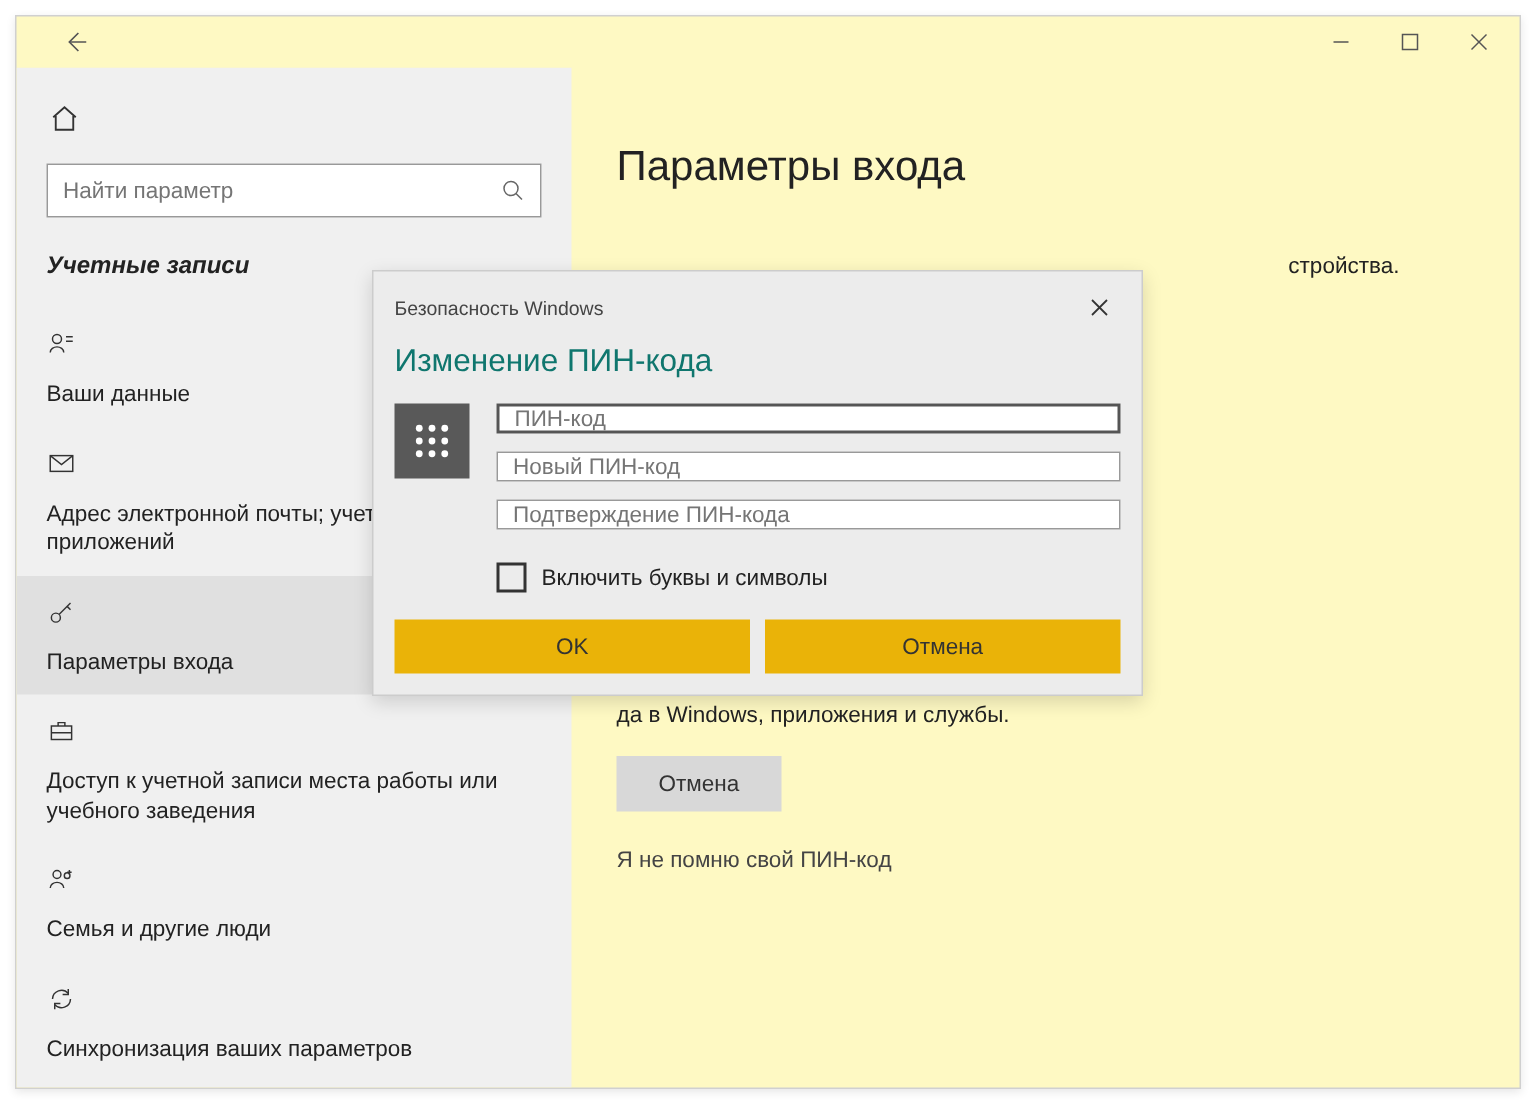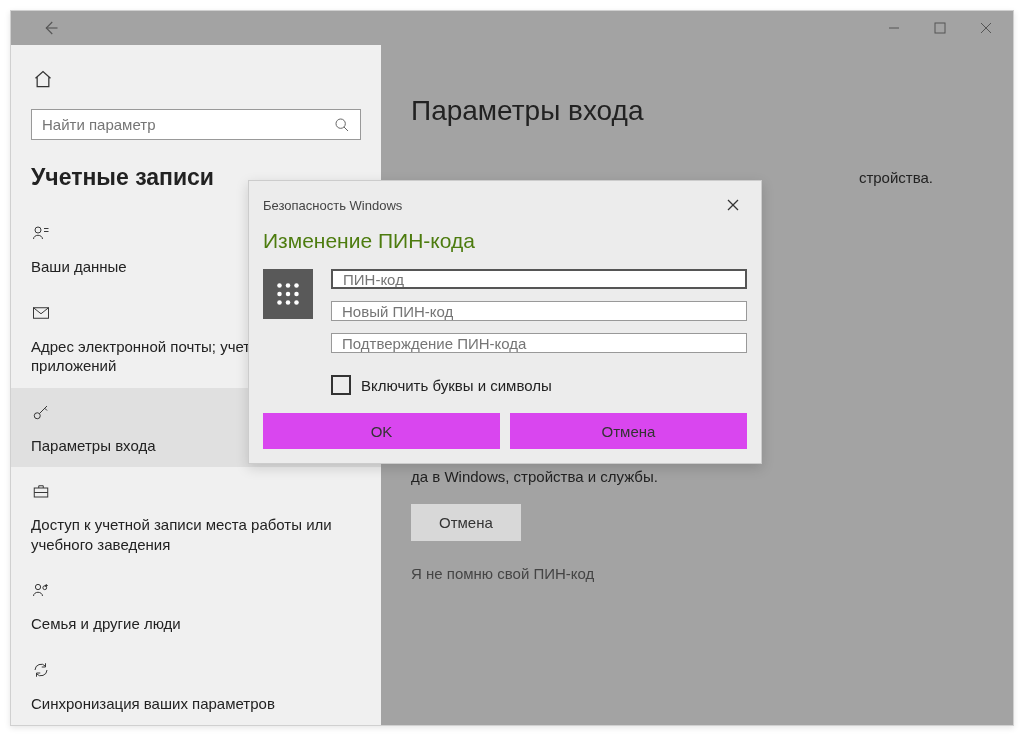--- a/index.html
+++ b/index.html
@@ -1,56 +1,56 @@
 <!DOCTYPE html>
 <html><head>
 <meta charset="utf-8">
 <style>
 * { box-sizing: border-box; margin: 0; padding: 0; }
 body { font-family: "Segoe UI", Arial, sans-serif; background: #fff; width: 1024px; height: 736px; overflow: hidden; position: relative; color: #222; }
-.window { position: absolute; left: 10px; top: 10px; right: 10px; bottom: 10px; border: 1px solid #d0d0d0; box-shadow: 0 2px 6px rgba(0,0,0,0.1); display: flex; flex-direction: column; background: #a3a3a3; }
+.window { position: absolute; left: 10px; top: 10px; right: 10px; bottom: 10px; border: 1px solid #d0d0d0; box-shadow: 0 2px 6px rgba(0,0,0,0.1); display: flex; flex-direction: column; background: #fef9c3; }
 .titlebar { height: 34px; display: flex; justify-content: space-between; align-items: center; padding: 0 4px; }
 .titlebar-left { display: flex; align-items: center; padding-left: 16px; }
 .titlebar-right { display: flex; }
 .title-btn { width: 46px; height: 32px; display: flex; align-items: center; justify-content: center; color: #555; font-size: 14px; }
 .back-btn { width: 38px; height: 32px; display: flex; align-items: center; justify-content: center; color: #555; }
 .content-area { flex: 1; display: flex; overflow: hidden; }
 .sidebar { width: 370px; background: #f0f0f0; padding: 24px 0 0 0; display: flex; flex-direction: column; }
 .home-icon { margin-left: 22px; margin-bottom: 20px; color: #333; }
 .search-box { margin: 0 20px 24px 20px; height: 36px; border: 1px solid #999; background: #fff; display: flex; align-items: center; padding: 0 10px; }
 .search-box input { flex: 1; border: none; outline: none; font-size: 15px; color: #555; background: transparent; }
 .search-icon { color: #666; }
-.sidebar-title { font-size: 23px; font-weight: 600; margin: 0 20px 18px 20px; }
+.sidebar-title { font-size: 16px; font-weight: 600; margin: 0 20px 18px 20px; font-style: italic; }
 .sidebar-items { display: flex; flex-direction: column; }
 .sb-item { display: flex; align-items: flex-start; padding: 12px 20px; gap: 14px; cursor: default; flex-direction: column; }
 .sb-item.active { background: #e0e0e0; }
 .sb-item .icon { width: 20px; height: 20px; display: flex; align-items: center; justify-content: center; color: #333; flex-shrink: 0; margin-top: 2px; }
 .sb-item .label { font-size: 15px; line-height: 1.3; }
 .main { flex: 1; padding: 50px 40px 0 30px; position: relative; }
 .page-title { font-size: 28px; font-weight: 400; margin-bottom: 24px; }
 .body-text { font-size: 15px; line-height: 1.5; margin-bottom: 16px; }
 .btn-row { display: flex; gap: 14px; margin: 12px 0 24px 0; }
 .btn { background: #d8d8d8; border: none; padding: 10px 28px; font-size: 15px; color: #333; cursor: pointer; }
 .btn.disabled { color: #999; }
 .link-text { font-size: 15px; color: #444; margin-top: 12px; }
 .dialog-backdrop { position: absolute; left: 248px; top: 180px; width: 514px; background: #ececec; border: 1px solid #ccc; box-shadow: 0 4px 12px rgba(0,0,0,0.15); z-index: 10; }
 .dialog-header { display: flex; justify-content: space-between; align-items: center; padding: 10px 14px 6px 14px; }
 .dialog-header-title { font-size: 13px; color: #444; }
 .dialog-close { width: 28px; height: 28px; display: flex; align-items: center; justify-content: center; color: #333; font-size: 14px; }
-.dialog-title { font-size: 21px; color: #4d7c0f; padding: 4px 14px 16px 14px; }
+.dialog-title { font-size: 21px; color: #0f766e; padding: 4px 14px 16px 14px; }
 .dialog-body { display: flex; padding: 0 14px 16px 14px; gap: 18px; }
 .pin-icon { width: 50px; height: 50px; background: #595959; display: flex; align-items: center; justify-content: center; flex-shrink: 0; }
 .pin-fields { flex: 1; display: flex; flex-direction: column; gap: 12px; }
 .pin-input { height: 20px; border: 1px solid #999; background: #fff; padding: 0 10px; font-size: 15px; color: #555; outline: none; }
 .pin-input.active { border: 2px solid #555; }
 .checkbox-row { display: flex; align-items: center; gap: 10px; padding: 6px 14px 18px 82px; text-align: center; }
 .checkbox { width: 20px; height: 20px; border: 2px solid #333; }
 .checkbox-label { font-size: 15px; }
 .dialog-buttons { display: flex; gap: 10px; padding: 0 14px 14px 14px; }
-.dialog-btn { flex: 1; height: 36px; background: #d946ef; border: none; font-size: 15px; color: #333; cursor: pointer; }
+.dialog-btn { flex: 1; height: 36px; background: #eab308; border: none; font-size: 15px; color: #333; cursor: pointer; }
 svg { display: block; }
 </style>
 </head>
 <body>
 
 <div class="window">
   <div class="titlebar">
     <div class="titlebar-left">
       <div class="back-btn">
         <svg width="18" height="18" viewBox="0 0 24 24">
@@ -167,21 +167,21 @@
           <span class="label">Синхронизация ваших параметров</span>
         </div>
 
       </div>
     </div>
 
     <div class="main">
       <h1 class="page-title">Параметры входа</h1>
       <p class="body-text" style="text-align: right; padding-right: 40px; margin-top: 40px;">стройства.</p>
       <div style="height: 260px;"></div>
-      <p class="body-text" style="padding-right: 40px;">да в Windows, стройства и службы.</p>
+      <p class="body-text" style="padding-right: 40px;">да в Windows, приложения и службы.</p>
       <div class="btn-row">
         <button class="btn">Отмена</button>
       </div>
       <p class="link-text">Я не помню свой ПИН-код</p>
     </div>
   </div>
 </div>
 
 <div class="dialog-backdrop">
   <div class="dialog-header">

